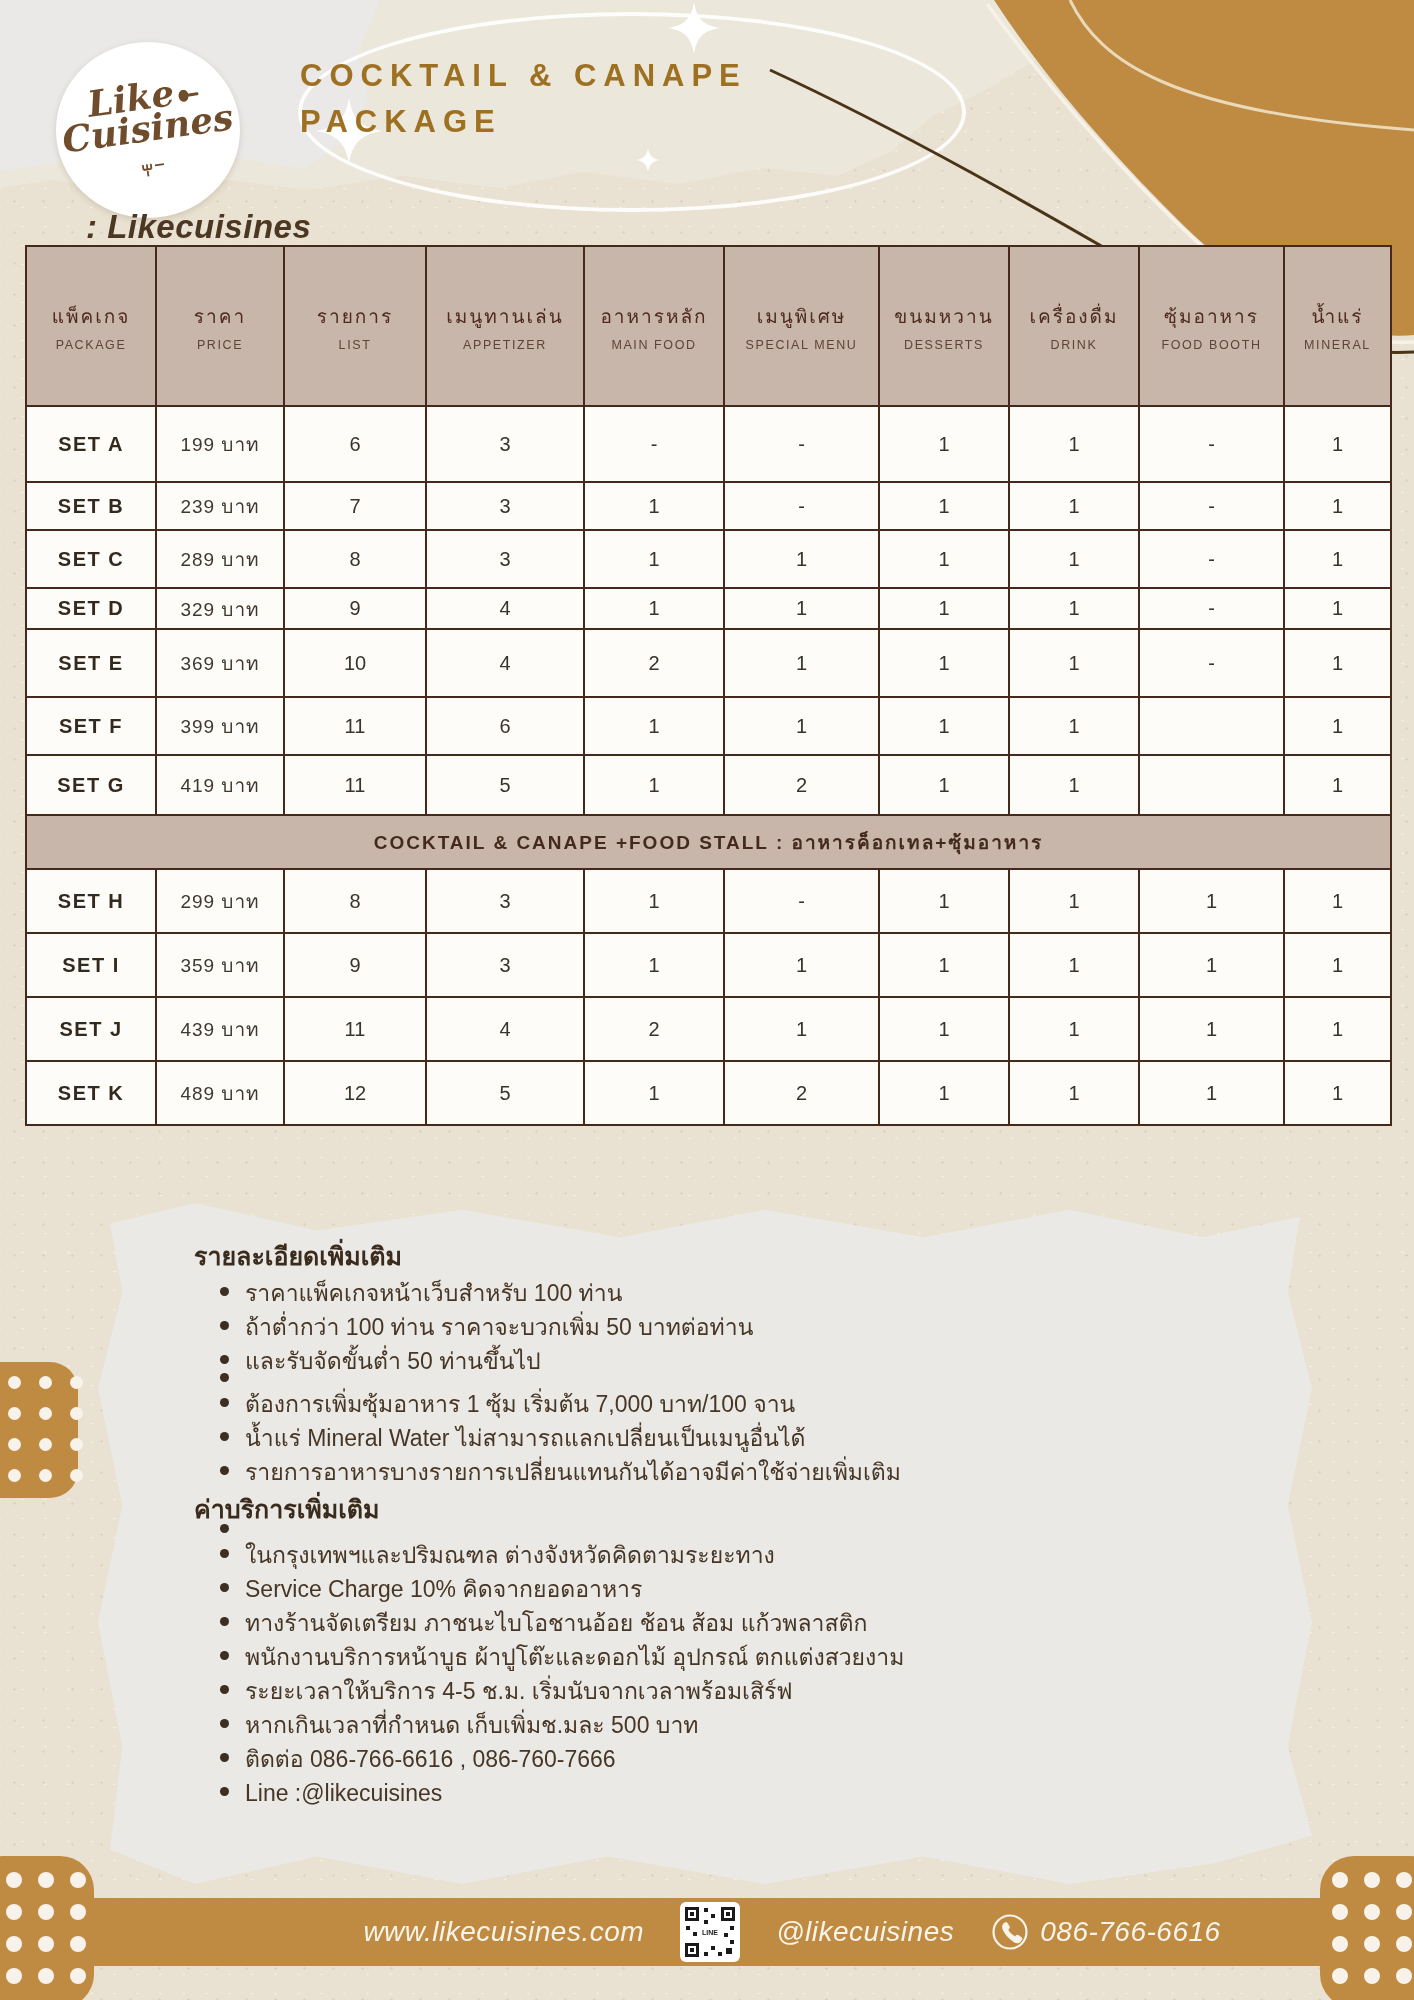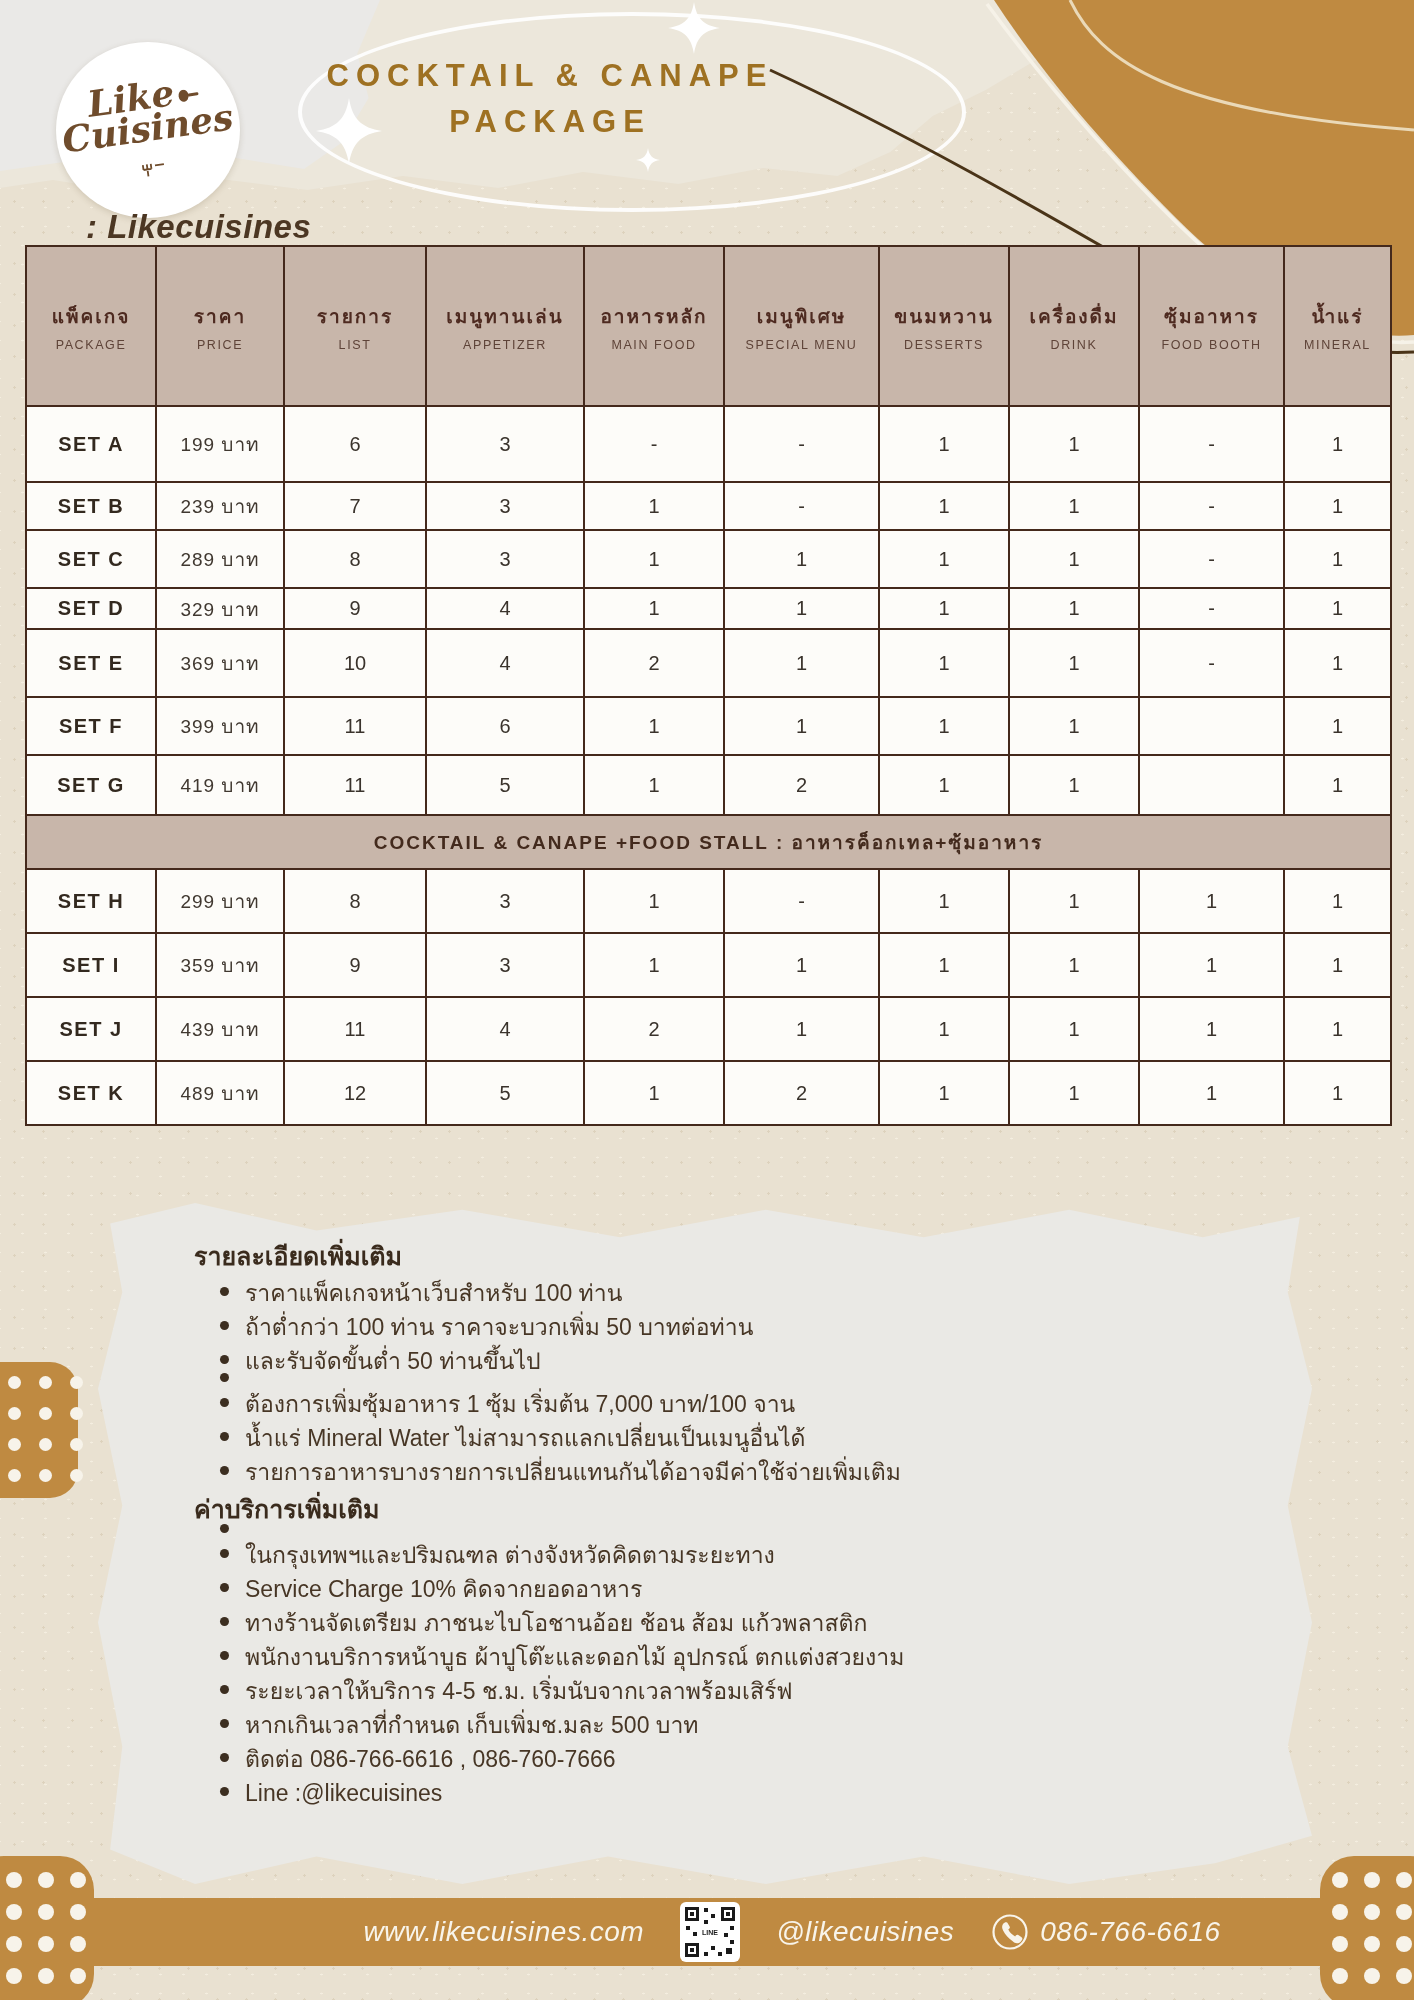--- a/index.html
+++ b/index.html
@@ -19,30 +19,30 @@
   .gold-blob{position:absolute;left:740px;top:0;z-index:3;}
   .sparkle{position:absolute;z-index:4;}
   
   .logo-badge{position:absolute;left:56px;top:42px;width:184px;height:176px;background:#ffffff;border-radius:50%;
     z-index:5;display:flex;align-items:center;justify-content:center;box-shadow:0 2px 6px rgba(90,70,40,.18);}
   .logo-inner{transform:rotate(-8deg);text-align:center;color:#6f4c2c;font-family:"DejaVu Serif",serif;
     font-style:italic;font-weight:bold;line-height:36px;font-size:36px;}
   .logo-inner .l2{margin-top:-4px;}
   .handle{position:absolute;left:86px;top:208px;z-index:5;font-size:33px;font-weight:800;font-style:italic;
     color:#4c3723;letter-spacing:.5px;}
-  .title-block{position:absolute;left:300px;top:58px;width:500px;text-align:center;z-index:5;color:#9e7122;}
+  .title-block{position:absolute;left:300px;top:58px;width:500px;text-align:left;z-index:5;color:#9e7122;}
   .title-block .t1{font-size:31px;font-weight:800;letter-spacing:7px;}
   .title-block .t2{font-size:31px;font-weight:800;letter-spacing:7px;margin-top:10px;}
   
   table.pkg{position:absolute;left:25px;top:245px;width:1365px;border-collapse:collapse;z-index:5;
     table-layout:fixed;background:#fdfcf9;}
   table.pkg th,table.pkg td{border:2.4px solid #44291c;text-align:center;vertical-align:middle;padding:0;}
   table.pkg thead tr{height:160px;}
   table.pkg th{background:#c8b6aa;}
-  .hth{font-size:19px;font-weight:700;color:#4e2a20;letter-spacing:2px;}
+  .hth{font-size:19px;font-weight:400;color:#4e2a20;letter-spacing:2px;}
   .hen{font-size:12.5px;font-weight:400;color:#5e4338;letter-spacing:1.6px;margin-top:7px;}
   td.set{font-size:20px;font-weight:800;color:#33291f;letter-spacing:1.5px;}
   td.price{font-size:19px;color:#403830;letter-spacing:1px;}
   td.val{font-size:20px;color:#3a332c;}
   td.section{background:#c8b6aa;font-size:19px;font-weight:800;color:#432a1d;letter-spacing:2px;}
   
   .details-paper{position:absolute;left:98px;top:1196px;width:1214px;height:688px;background:#eae9e5;z-index:2;
     clip-path:polygon(1% 4%,8% 1%,18% 5%,30% 2%,43% 6%,55% 2%,68% 6%,80% 2%,91% 6%,99% 3%,98% 14%,100% 28%,98% 45%,100% 62%,98% 80%,100% 93%,92% 97%,80% 100%,68% 96%,55% 100%,42% 96%,30% 100%,18% 96%,8% 100%,1% 95%,2% 80%,0% 62%,2% 45%,0% 28%,2% 14%);
     padding:0;box-sizing:border-box;}
   .details-inner{padding:42px 50px 0 96px;}

